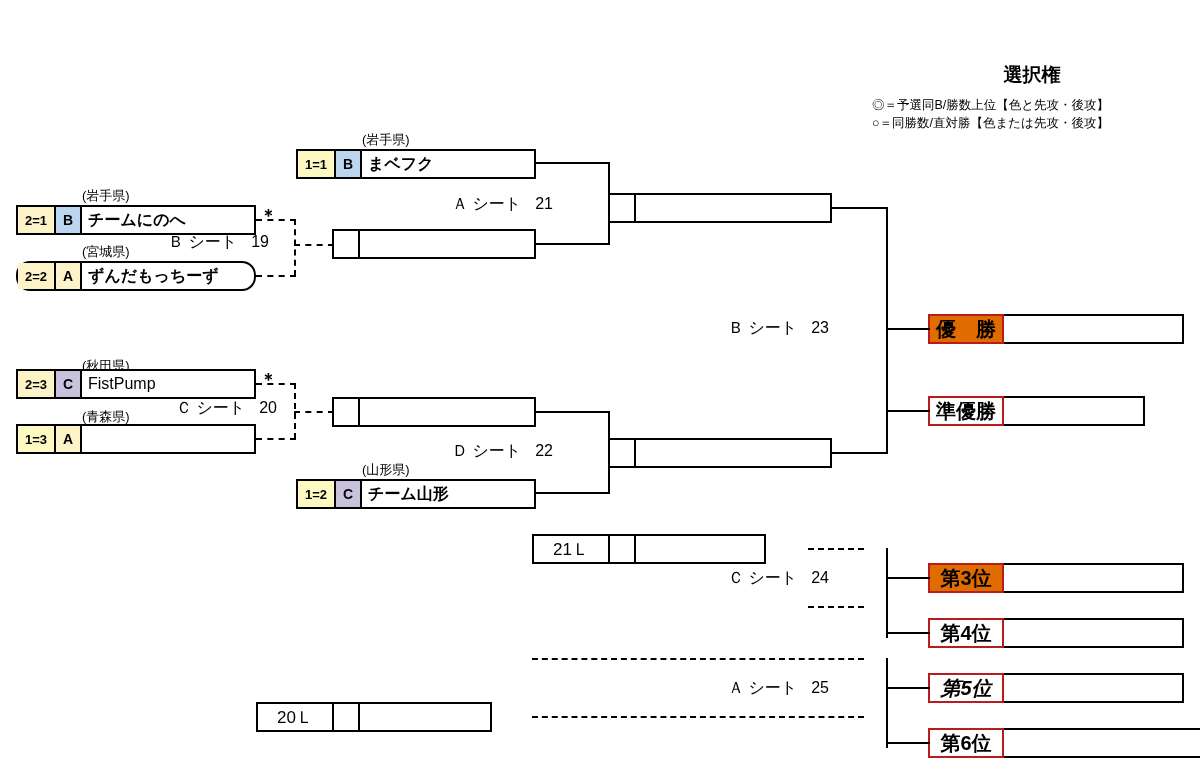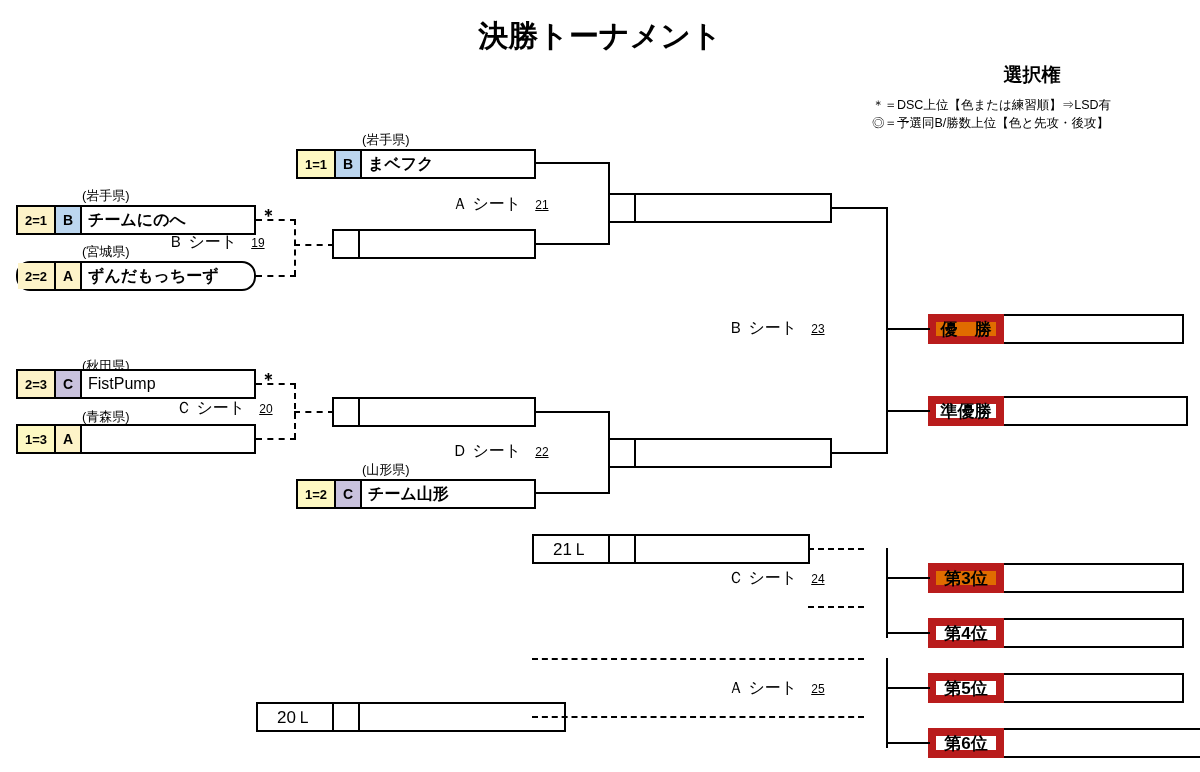--- a/index.html
+++ b/index.html
@@ -134,47 +134,47 @@
     box-sizing: border-box;
     width: 26px;
     border-right: 2px solid #000;
   }
   .num-slot .restcell { flex: 1; }
 
   
   .rank-row { display: flex; align-items: stretch; height: 30px; }
   .rank-label {
     box-sizing: border-box;
-    border: 8px solid #b91c1c;
+    border: 2px solid #b91c1c;
     width: 76px;
     display: flex;
     align-items: center;
     justify-content: center;
-    font-size: 17px;
+    font-size: 20px;
     font-weight: bold;
   }
   .rank-blank {
     box-sizing: border-box;
     border: 2px solid #000;
     border-left: 0;
     flex: 1;
   }
 
   
   .pref {
     font-size: 13px;
     white-space: nowrap;
   }
 
   
   .sheet {
     font-size: 16px;
     white-space: nowrap;
   }
-  .sheet .sheet-no { margin-left: 14px; font-size: 12px; text-decoration: underline; }
+  .sheet .sheet-no { margin-left: 14px; font-size: 16px; }
 
   
   .mark { font-size: 17px; font-weight: bold; }
 
   
   .ln-solid { background: #000; }
   .ln-dash-h {
     height: 0;
     border-top: 2px dashed #000;
   }
@@ -189,27 +189,26 @@
   .c-blue   { background: #bcd6ef; }
   .c-purple { background: #c9c2dd; }
   .c-win    { background: #e06c00; color: #000; }
 </style>
 </head>
 <body>
 
 <div id="stage">
 
   <div id="title" class="abs">
-    <div class="line2">決勝トーナメント</div>
   </div>
 
   <div id="legend" class="abs">
     <div class="legend-title">選択権</div>
-    <div class="legend-line">＊＝DSC上位【色または練習順】⇒LSD有</div>
     <div class="legend-line">◎＝予選同B/勝数上位【色と先攻・後攻】</div>
+    <div class="legend-line">○＝同勝数/直対勝【色または先攻・後攻】</div>
   </div>
 
   <div class="abs pref" style="left:362px; top:131px;">(岩手県)</div>
   <div class="abs slot" style="left:296px; top:149px; width:240px;">
     <div class="seedbox c-orange">1=1</div>
     <div class="letterbox c-blue">B</div>
     <div class="namebox">まベフク</div>
   </div>
 
   <div class="abs pref" style="left:82px; top:187px;">(岩手県)</div>
@@ -283,49 +282,49 @@
   <div class="abs sheet" style="left:728px; top:318px;">
     <span>Ｂ シート</span><span class="sheet-no">23</span>
   </div>
   <div class="abs sheet" style="left:728px; top:568px;">
     <span>Ｃ シート</span><span class="sheet-no">24</span>
   </div>
   <div class="abs sheet" style="left:728px; top:678px;">
     <span>Ａ シート</span><span class="sheet-no">25</span>
   </div>
 
-  <div class="abs num-slot" style="left:532px; top:534px; width:278px;">
+  <div class="abs num-slot" style="left:532px; top:534px; width:234px;">
     <div class="numcell">21Ｌ</div>
     <div class="divcell"></div>
     <div class="restcell"></div>
   </div>
-  <div class="abs num-slot" style="left:256px; top:702px; width:310px;">
+  <div class="abs num-slot" style="left:256px; top:702px; width:236px;">
     <div class="numcell">20Ｌ</div>
     <div class="divcell"></div>
     <div class="restcell"></div>
   </div>
 
   <div class="abs rank-row" style="left:928px; top:314px; width:256px;">
     <div class="rank-label c-win">優　勝</div>
     <div class="rank-blank"></div>
   </div>
-  <div class="abs rank-row" style="left:928px; top:396px; width:260px;">
+  <div class="abs rank-row" style="left:928px; top:396px; width:217px;">
     <div class="rank-label">準優勝</div>
     <div class="rank-blank"></div>
   </div>
 
   <div class="abs rank-row" style="left:928px; top:563px; width:256px;">
     <div class="rank-label c-win">第3位</div>
     <div class="rank-blank"></div>
   </div>
   <div class="abs rank-row" style="left:928px; top:618px; width:256px;">
     <div class="rank-label">第4位</div>
     <div class="rank-blank"></div>
   </div>
-  <div class="abs rank-row" style="left:928px; top:673px; width:256px;">
+  <div class="abs rank-row" style="left:928px; top:673px; width:256px;font-style:italic;">
     <div class="rank-label">第5位</div>
     <div class="rank-blank"></div>
   </div>
   <div class="abs rank-row" style="left:928px; top:728px; width:304px;">
     <div class="rank-label">第6位</div>
     <div class="rank-blank"></div>
   </div>
 
   <div class="abs ln-dash-h" style="left:256px; top:219px; width:40px;"></div>
   <div class="abs ln-dash-h" style="left:256px; top:275px; width:40px;"></div>

